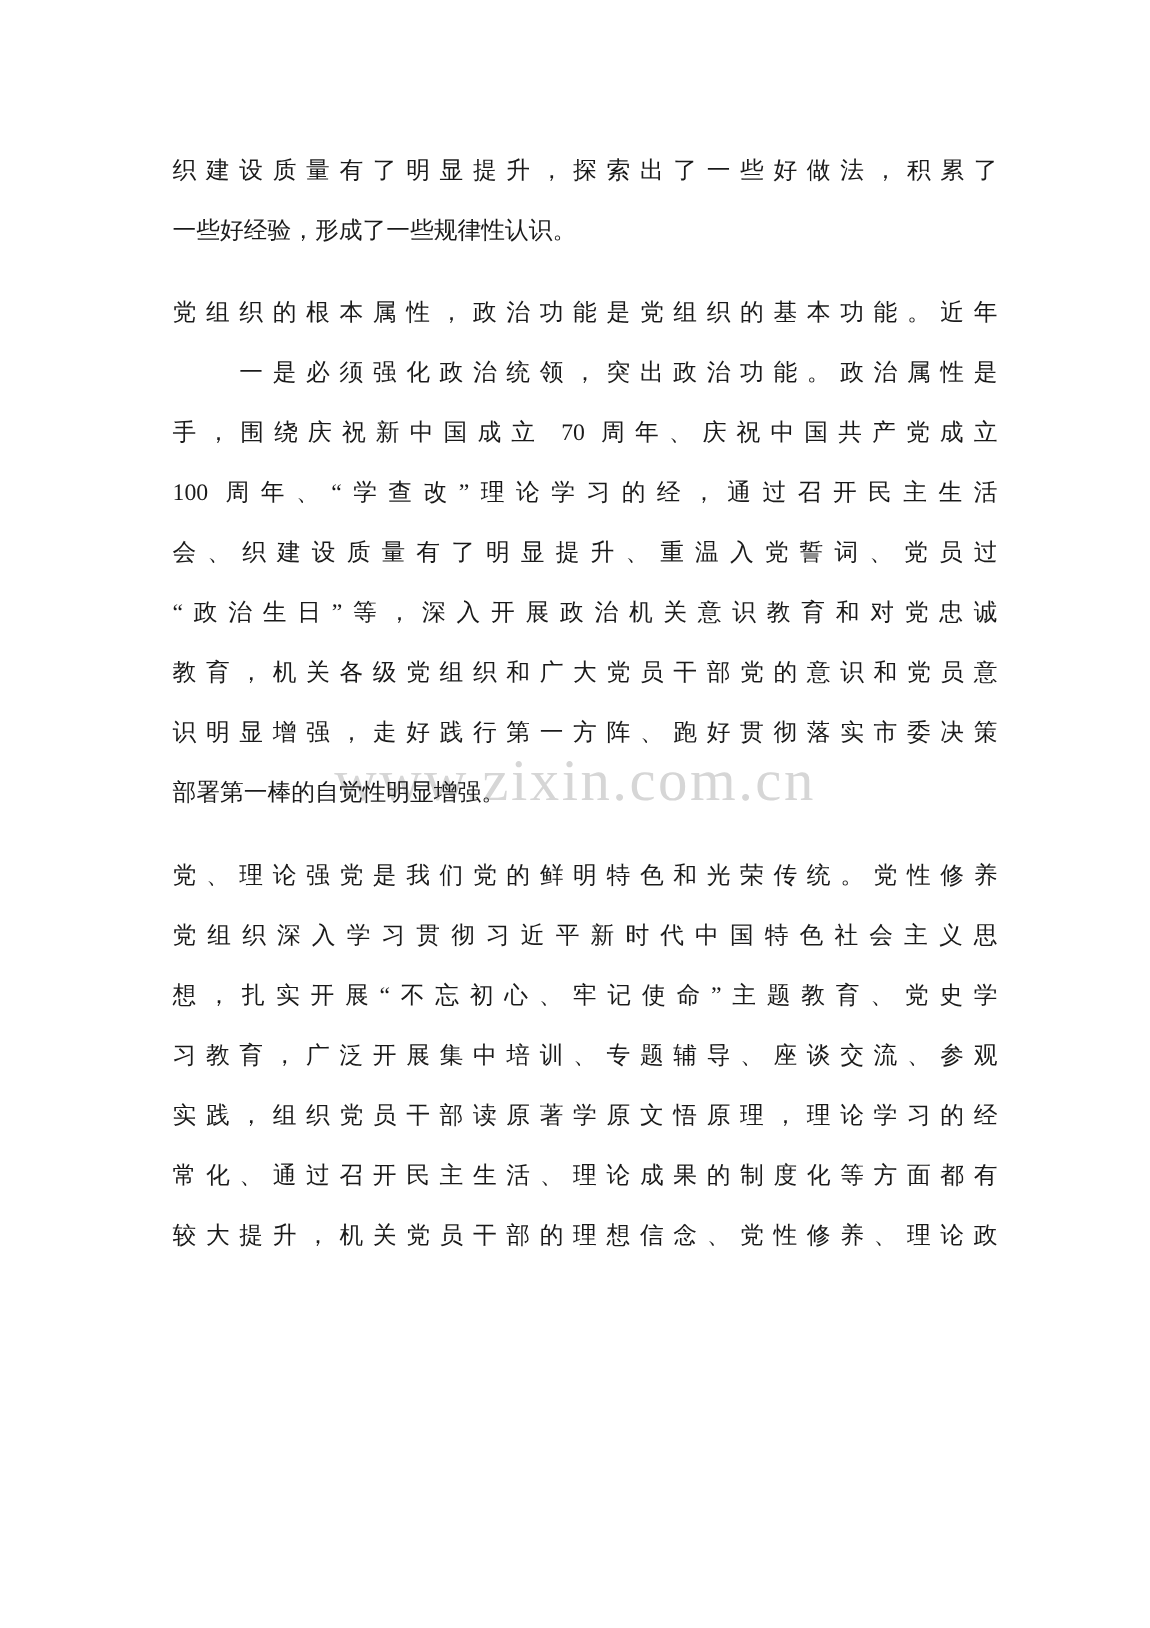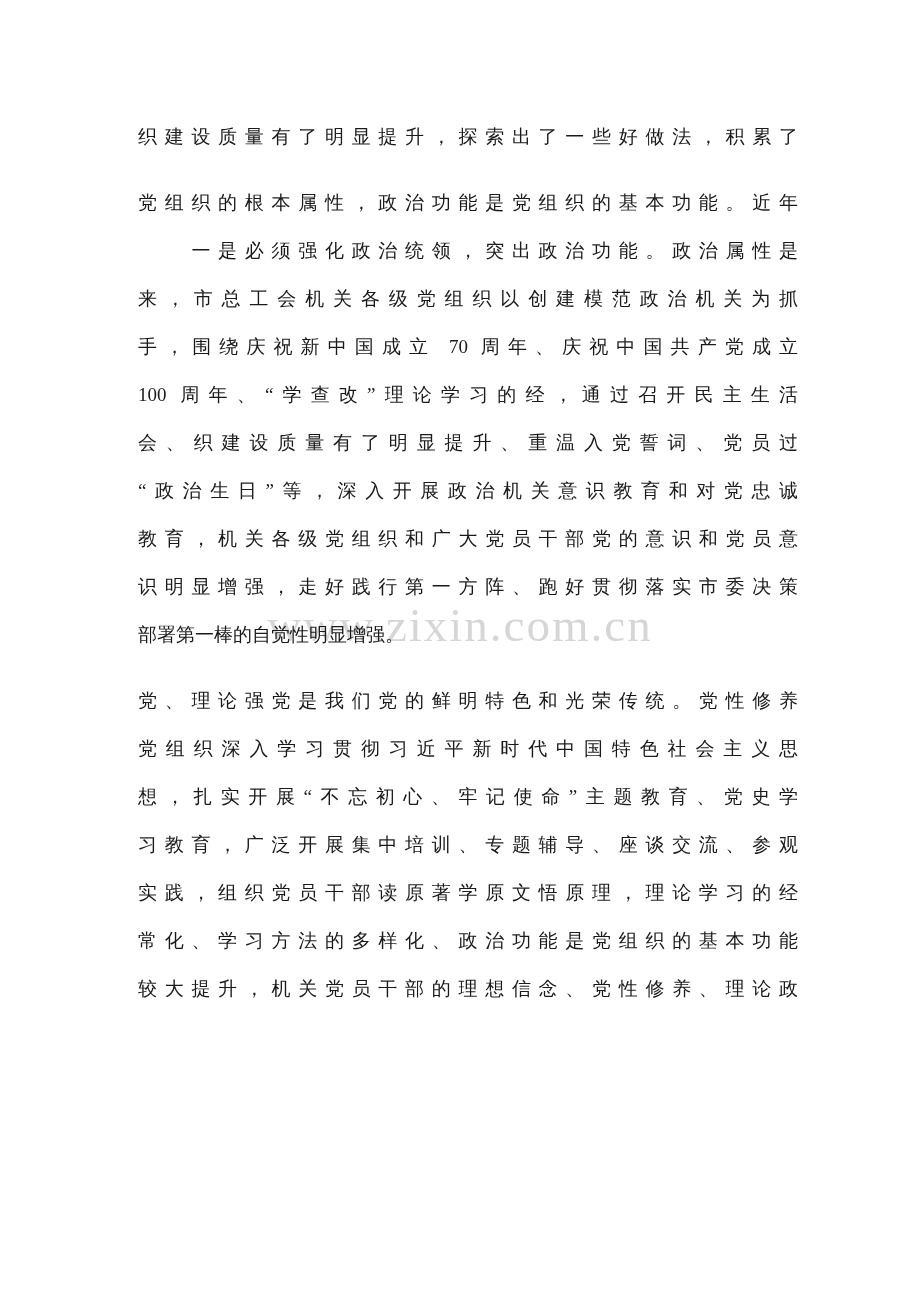--- a/index.html
+++ b/index.html
@@ -59,39 +59,39 @@
 <body>
 
 <div class="page">
 
   <div class="watermark">www.zixin.com.cn</div>
 
   <div class="content">
 
     <div class="paragraph">
       <div class="line">织建设质量有了明显提升，探索出了一些好做法，积累了</div>
+      <div class="line para-end">一些好经验，形成了一些规律性认识。</div>
     </div>
 
     <div class="paragraph">
       <div class="line">党组织的根本属性，政治功能是党组织的基本功能。近年</div>
       <div class="line">　　一是必须强化政治统领，突出政治功能。政治属性是</div>
-      <div class="line">来，市总工会机关各级党组织以创建模范政治机关为抓</div>
       <div class="line">手，围绕庆祝新中国成立 70 周年、庆祝中国共产党成立</div>
       <div class="line">100 周年、“学查改”理论学习的经，通过召开民主生活</div>
       <div class="line">会、织建设质量有了明显提升、重温入党誓词、党员过</div>
       <div class="line">“政治生日”等，深入开展政治机关意识教育和对党忠诚</div>
       <div class="line">教育，机关各级党组织和广大党员干部党的意识和党员意</div>
       <div class="line">识明显增强，走好践行第一方阵、跑好贯彻落实市委决策</div>
       <div class="line para-end">部署第一棒的自觉性明显增强。</div>
     </div>
 
     <div class="paragraph">
       <div class="line">党、理论强党是我们党的鲜明特色和光荣传统。党性修养</div>
       <div class="line">党组织深入学习贯彻习近平新时代中国特色社会主义思</div>
       <div class="line">想，扎实开展“不忘初心、牢记使命”主题教育、党史学</div>
       <div class="line">习教育，广泛开展集中培训、专题辅导、座谈交流、参观</div>
       <div class="line">实践，组织党员干部读原著学原文悟原理，理论学习的经</div>
-      <div class="line">常化、学习方法的多样化、政治功能是党组织的基本功能</div>
+      <div class="line">常化、通过召开民主生活、理论成果的制度化等方面都有</div>
       <div class="line">较大提升，机关党员干部的理想信念、党性修养、理论政</div>
     </div>
 
   </div>
 </div>
 
 </body></html>

